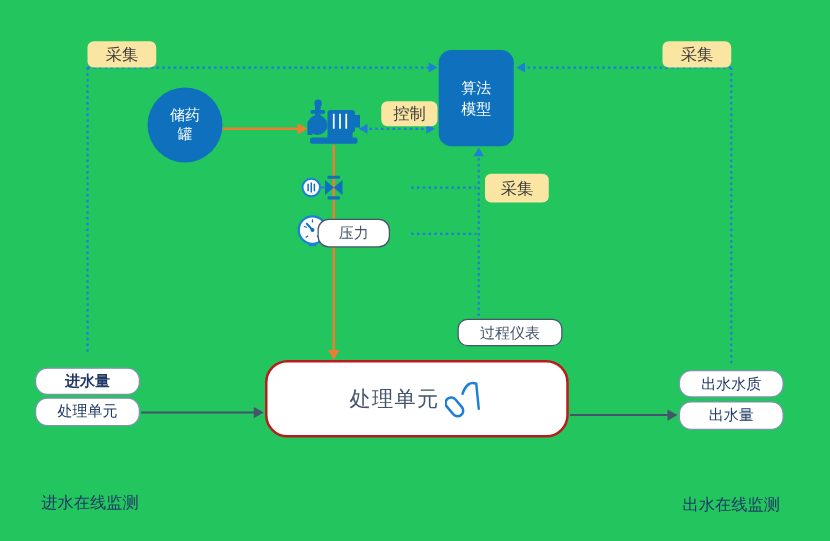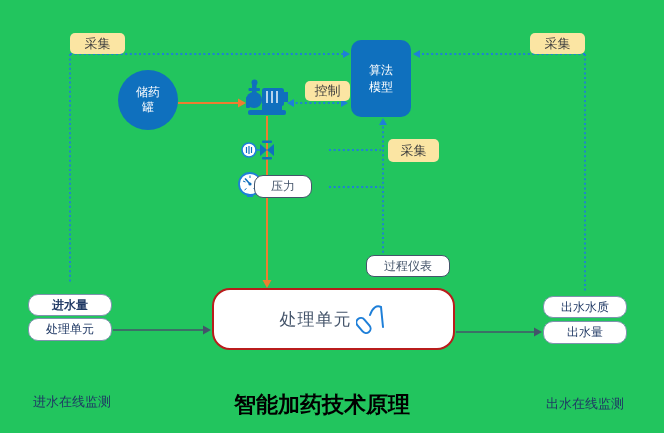--- a/index.html
+++ b/index.html
@@ -160,14 +160,13 @@
   </div>
 
   <div class="node iobox" style="left:28px;top:294px;width:84px;height:22px;font-weight:bold;">进水量</div>
   <div class="node iobox" style="left:28px;top:318px;width:84px;height:23px;">处理单元</div>
   <div class="caption" style="left:18px;top:349px;width:108px;">进水在线监测</div>
 
   <div class="node iobox" style="left:543px;top:296px;width:84px;height:22px;">出水水质</div>
   <div class="node iobox" style="left:543px;top:321px;width:84px;height:23px;">出水量</div>
   <div class="caption" style="left:531px;top:351px;width:108px;">出水在线监测</div>
 
-  <div class="title" style="top:390px;">智能加药技术原理</div>
 </div>
 
 </body></html>

